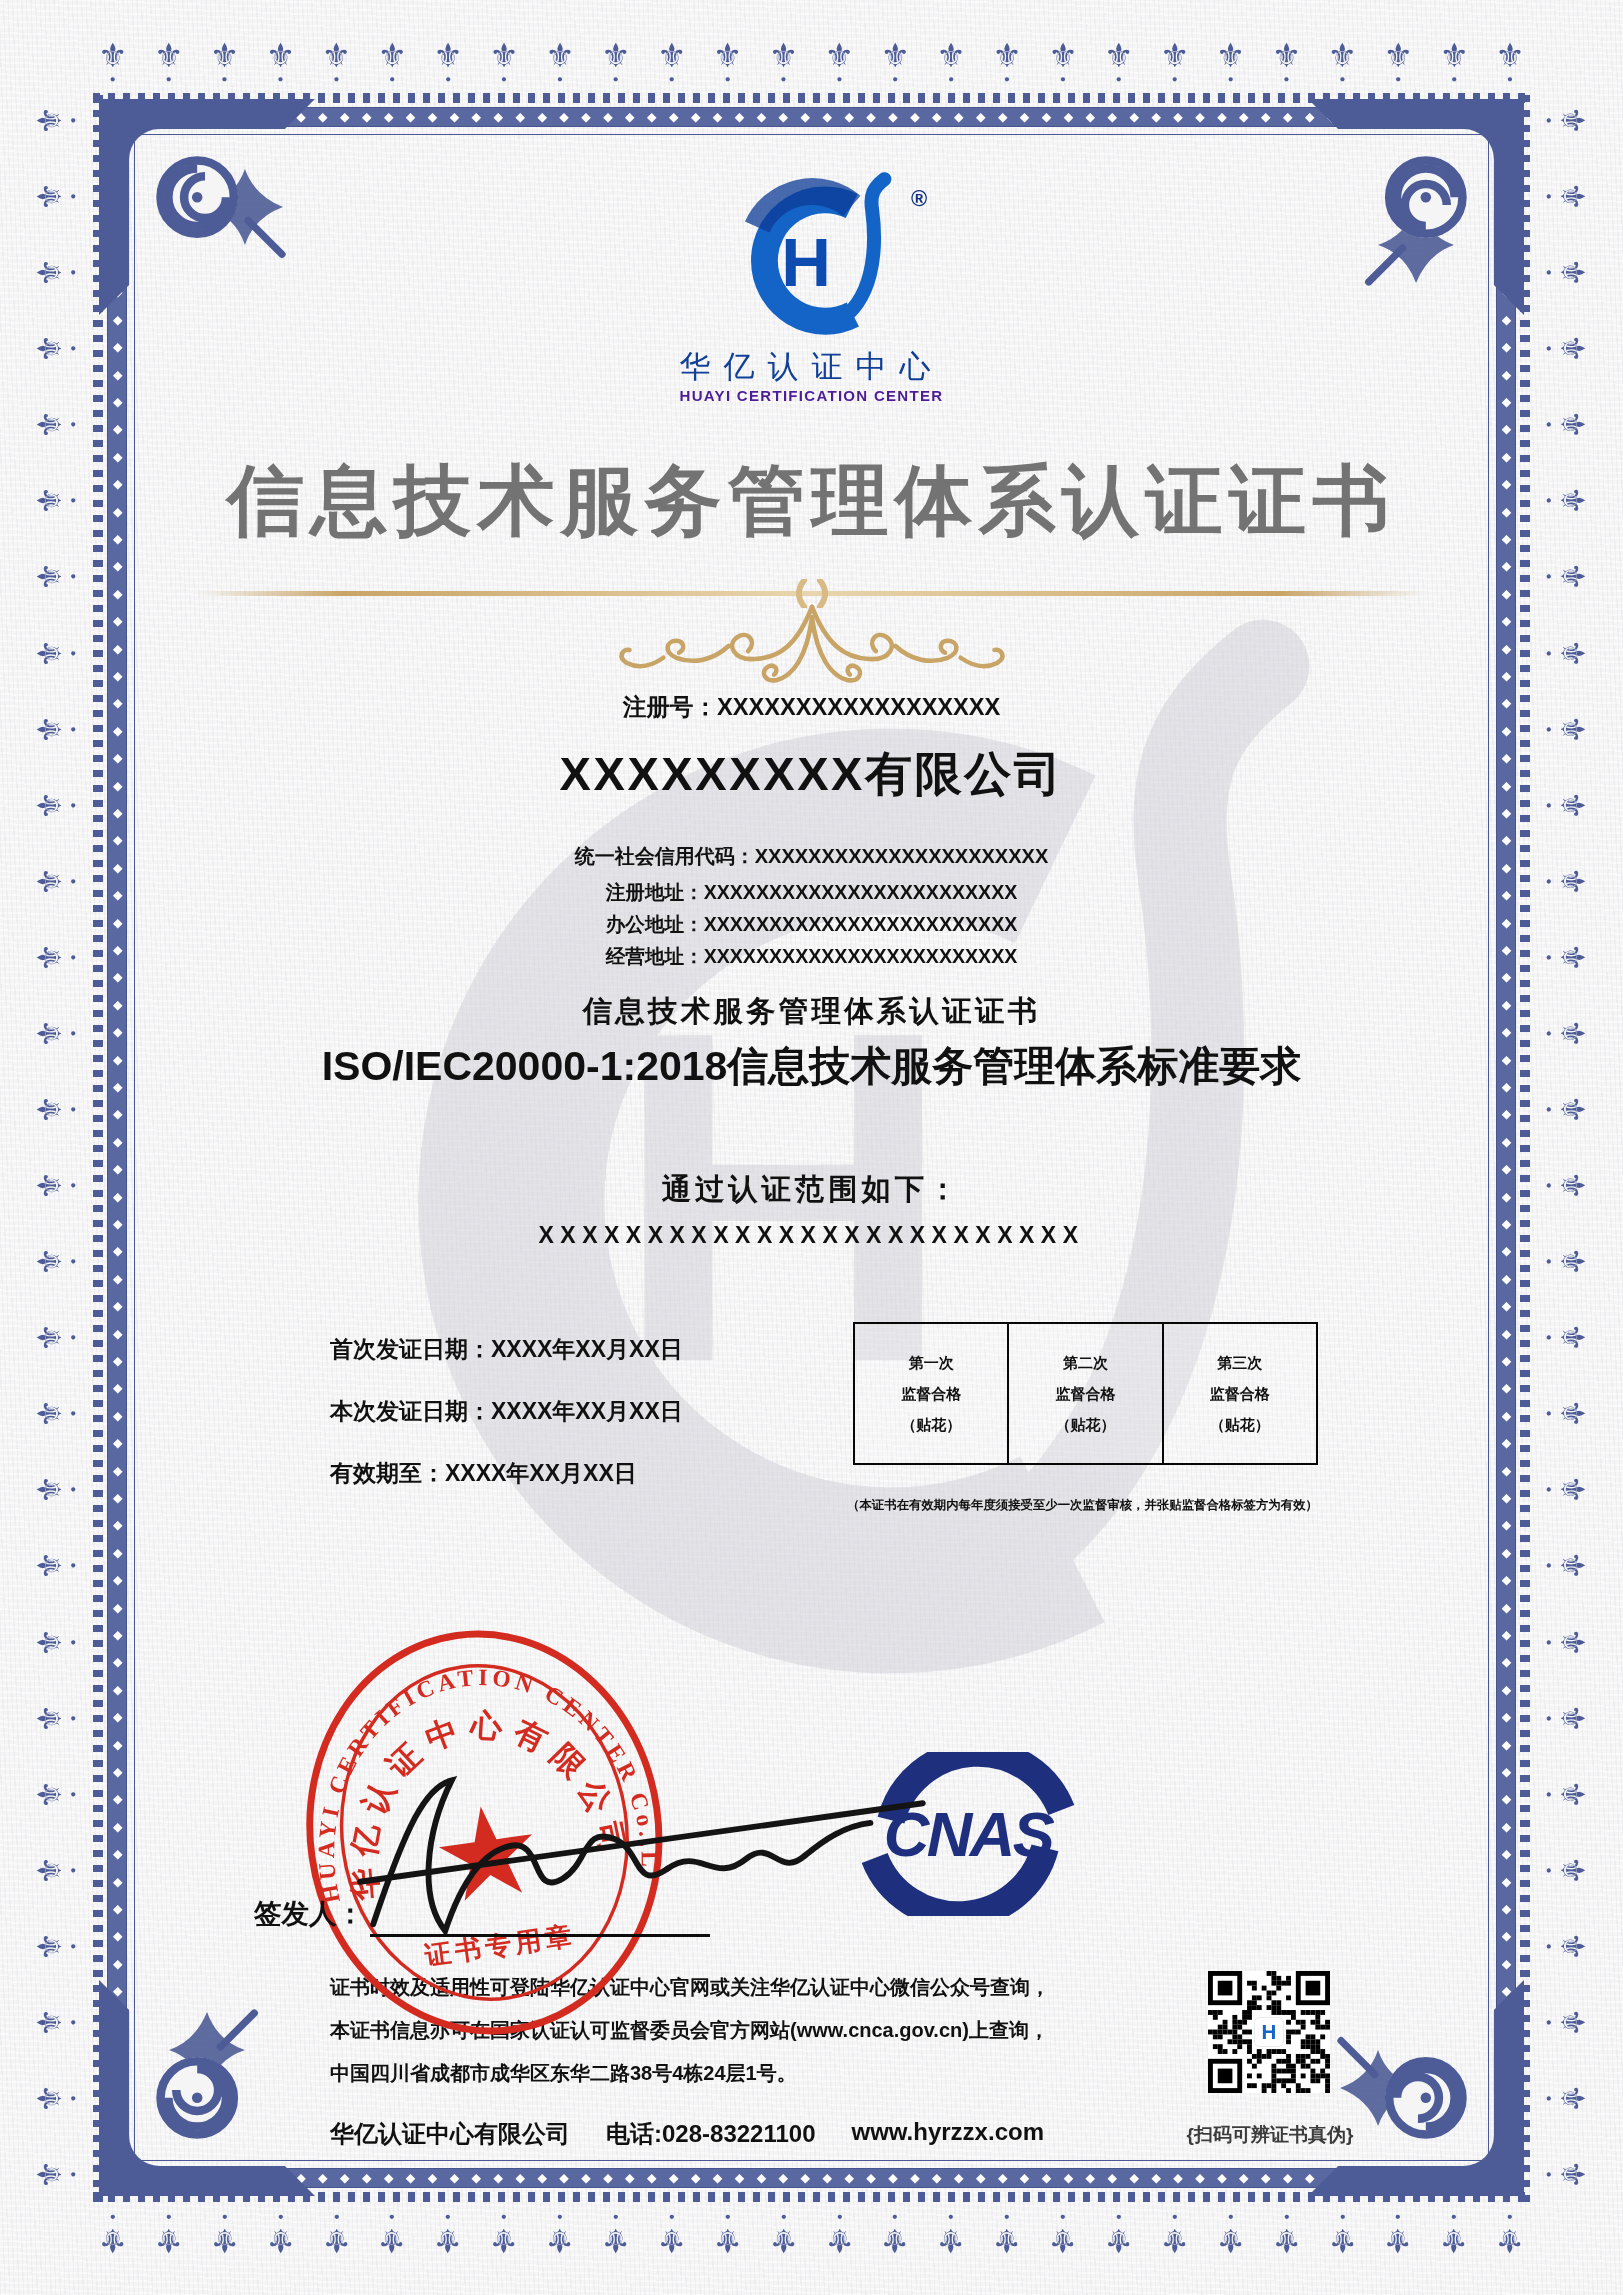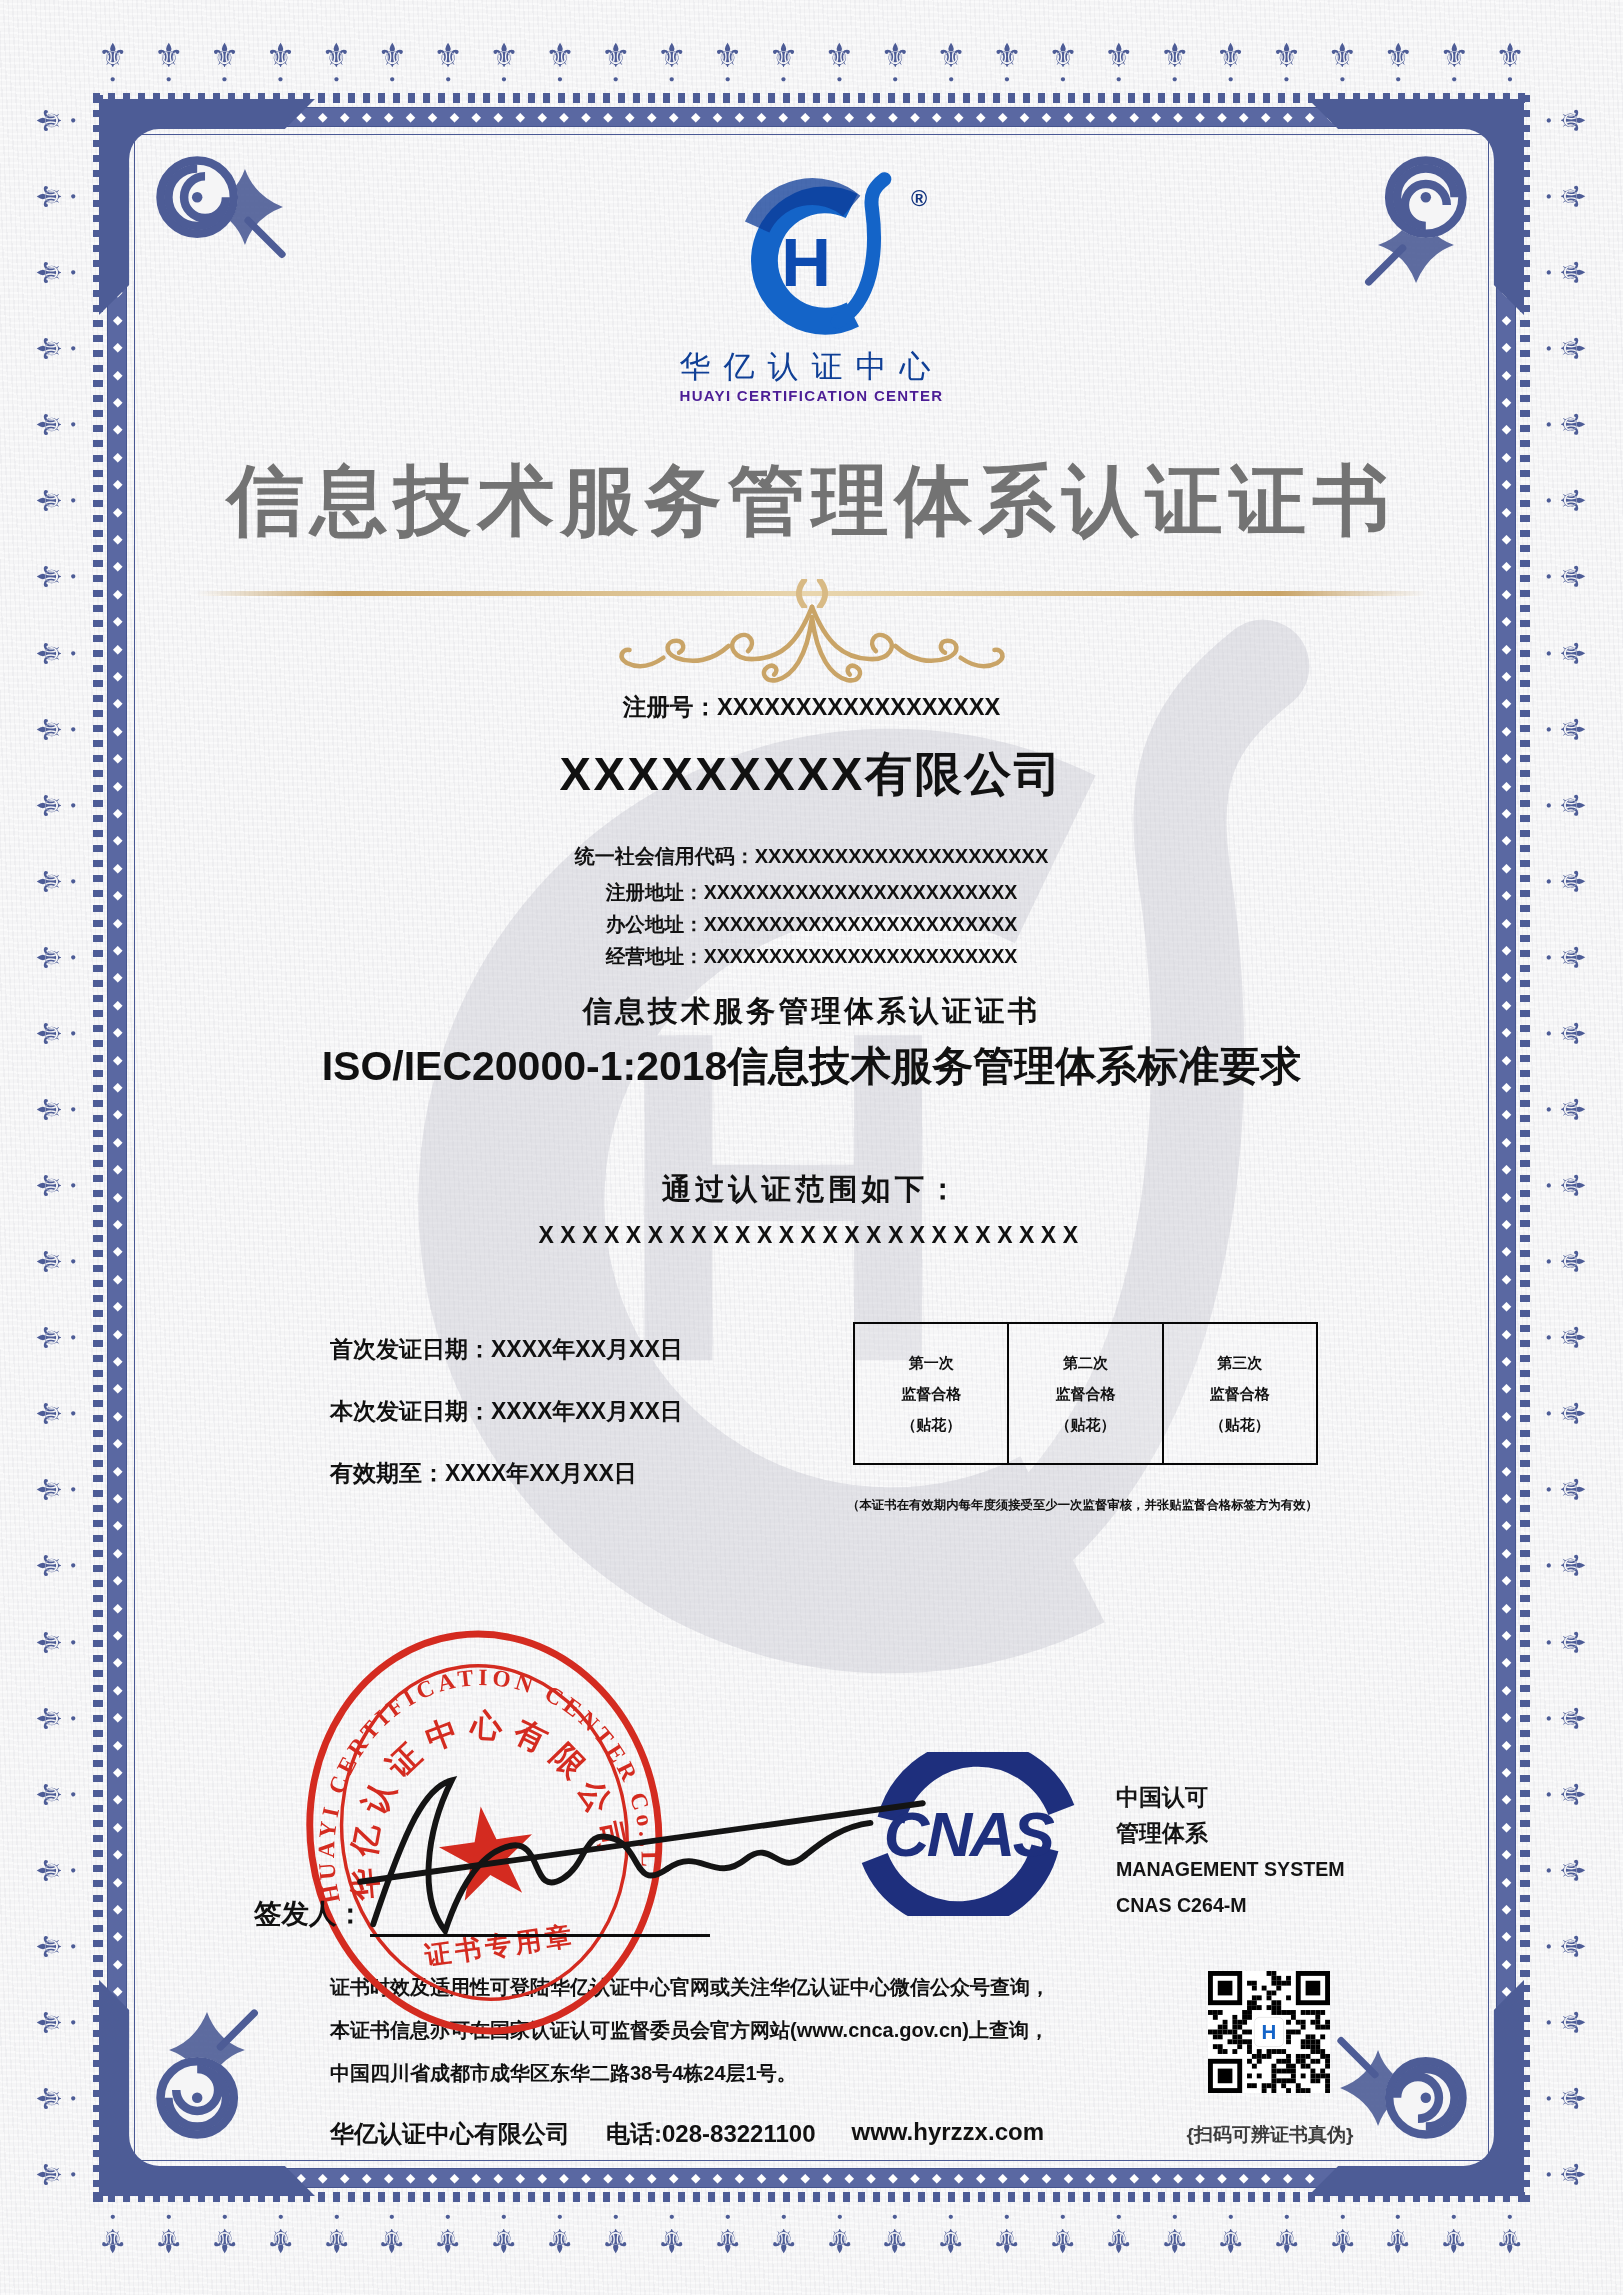--- a/index.html
+++ b/index.html
@@ -725,26 +725,20 @@
     </div>
     <div class="issuer">签发人：</div>
     <div class="sig-line"></div>
 
     <div class="cnas-logo">
       <svg width="216" height="164" viewBox="0 0 340 260">
         <path d="M48 108 A 142 142 0 0 1 318 92" stroke="#1e2f7d" stroke-width="44" fill="none"></path>
         <path d="M292 152 A 142 142 0 0 1 22 168" stroke="#1e2f7d" stroke-width="44" fill="none"></path>
         <text x="170" y="165" font-size="100" font-weight="900" fill="#1e2f7d" text-anchor="middle" font-style="italic" letter-spacing="-4" font-family="'Liberation Sans','DejaVu Sans',sans-serif">CNAS</text>
       </svg>
-    </div>
-    <div class="cnas-text">
-      <div class="zh">中国认可</div>
-      <div class="zh">管理体系</div>
-      <div class="en">MANAGEMENT SYSTEM</div>
-      <div class="en">CNAS C264-M</div>
     </div>
 
     <div class="footer-para">
       <div>证书时效及适用性可登陆华亿认证中心官网或关注华亿认证中心微信公众号查询，</div>
       <div>本证书信息亦可在国家认证认可监督委员会官方网站(www.cnca.gov.cn)上查询，</div>
       <div>中国四川省成都市成华区东华二路38号4栋24层1号。</div>
     </div>
     <div class="footer-co">
       <span>华亿认证中心有限公司</span>
       <span>电话:028-83221100</span>

